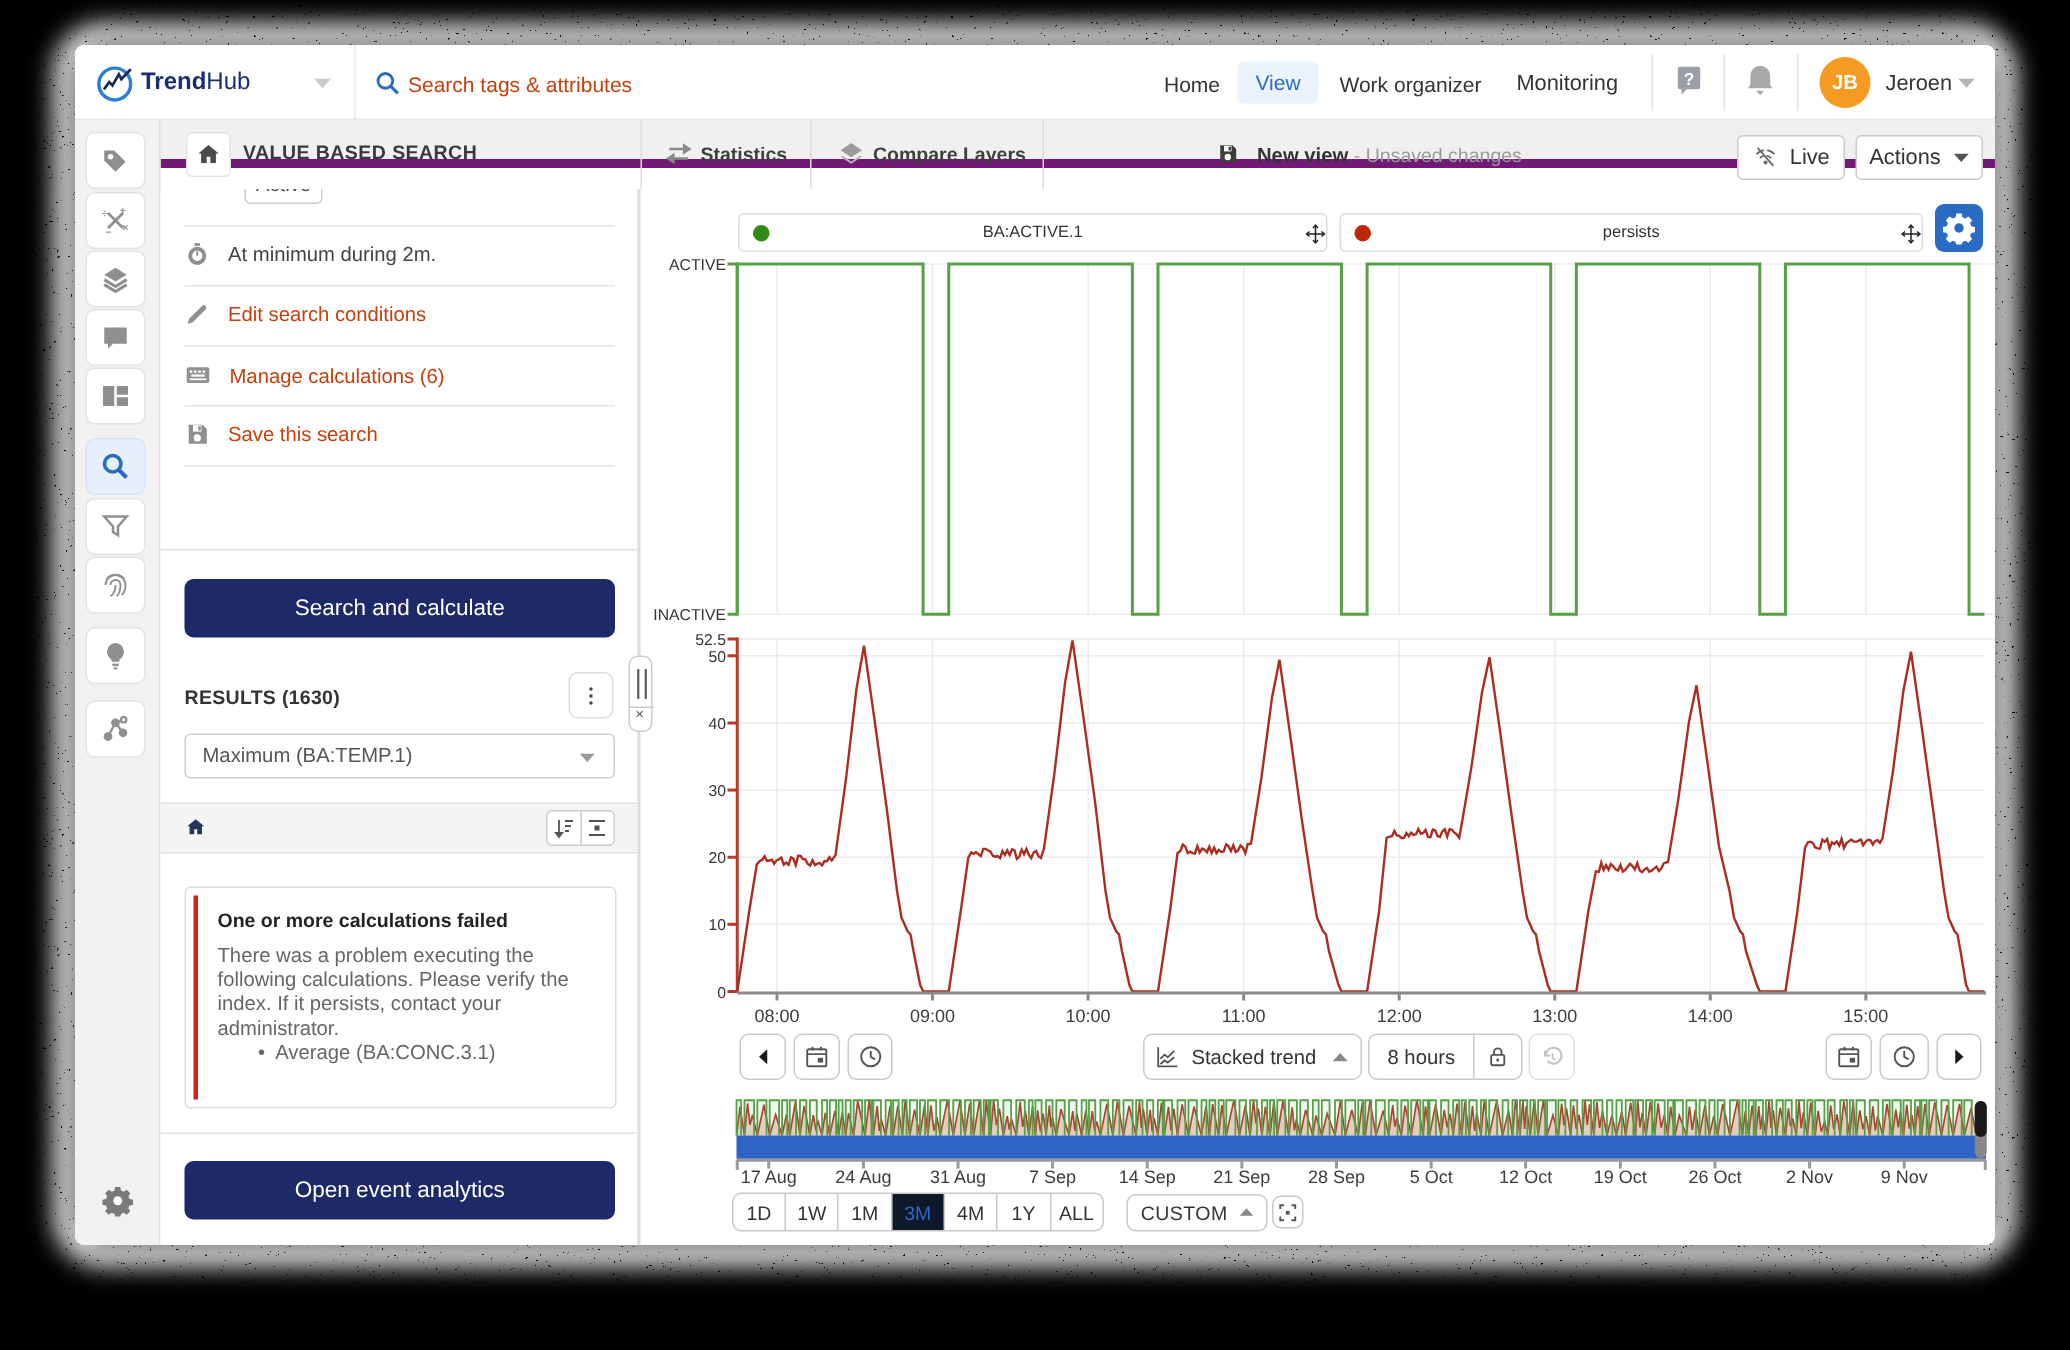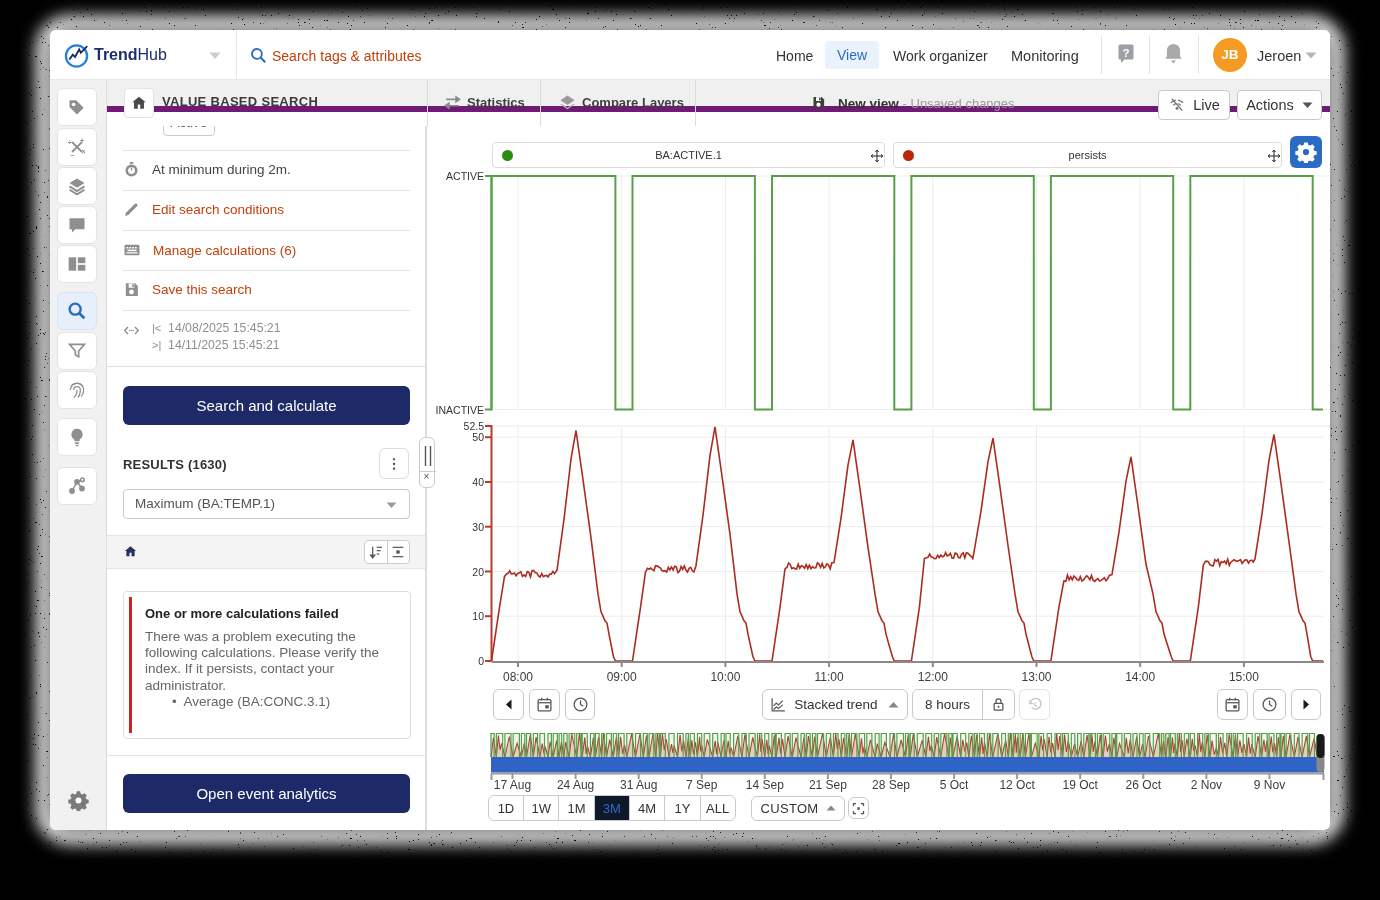--- a/index.html
+++ b/index.html
@@ -261,34 +261,20 @@
   <div class="row" style="top:155px">
         <svg class="ic" width="17" height="17" viewBox="0 0 24 24">
           <path d="M4 3 h13 l4 4 v14 H4 z" fill="#8f8f8f"></path>
           <rect x="8" y="3.5" width="8" height="6" fill="#fff"></rect>
           <rect x="13" y="4.5" width="2.4" height="4" fill="#8f8f8f"></rect>
           <circle cx="12" cy="15.5" r="3.4" fill="#fff"></circle>
         </svg>
         <span class="link">Save this search</span>
       </div>
   <div class="div" style="top:184px"></div>
-  <div class="row" style="top:196px;align-items:flex-start">
-        <svg class="ic " width="17" height="17" viewBox="0 0 24 24">
-          <g stroke="#8f8f8f" stroke-width="2" fill="none">
-            <path d="M7 7 L2.5 12 7 17"></path>
-            <path d="M17 7 L21.5 12 17 17"></path>
-          </g>
-          <g fill="#8f8f8f">
-            <circle cx="9.5" cy="12" r="1.1"></circle>
-            <circle cx="12" cy="12" r="1.1"></circle>
-            <circle cx="14.5" cy="12" r="1.1"></circle>
-          </g>
-        </svg>
-    <div style="font-size:12.25px;color:#8f8f8f;line-height:17px;margin-top:-2px"><span style="font-size:11px">|&lt;</span>&nbsp; 14/08/2025 15:45:21<br><span style="font-size:11px">&gt;|</span>&nbsp; 14/11/2025 15:45:21</div>
-  </div>
   <div class="abs" style="left:0;top:240px;width:319px;border-top:1px solid #e0e0e0"></div>
   <div class="navy" style="top:260px">Search and calculate</div>
   <div class="abs" style="left:16px;top:331px;font-size:13px;font-weight:bold;color:#333;letter-spacing:0.2px">RESULTS (1630)</div>
   <div class="abs" style="left:272px;top:322px;width:30px;height:31px;background:#fff;border:1px solid #ddd;border-radius:6px;display:flex;align-items:center;justify-content:center">
         <svg class="ic " width="16" height="16" viewBox="0 0 24 24">
           <g fill="#444">
             <circle cx="12" cy="5" r="1.7"></circle>
             <circle cx="12" cy="12" r="1.7"></circle>
             <circle cx="12" cy="19" r="1.7"></circle>
           </g>

